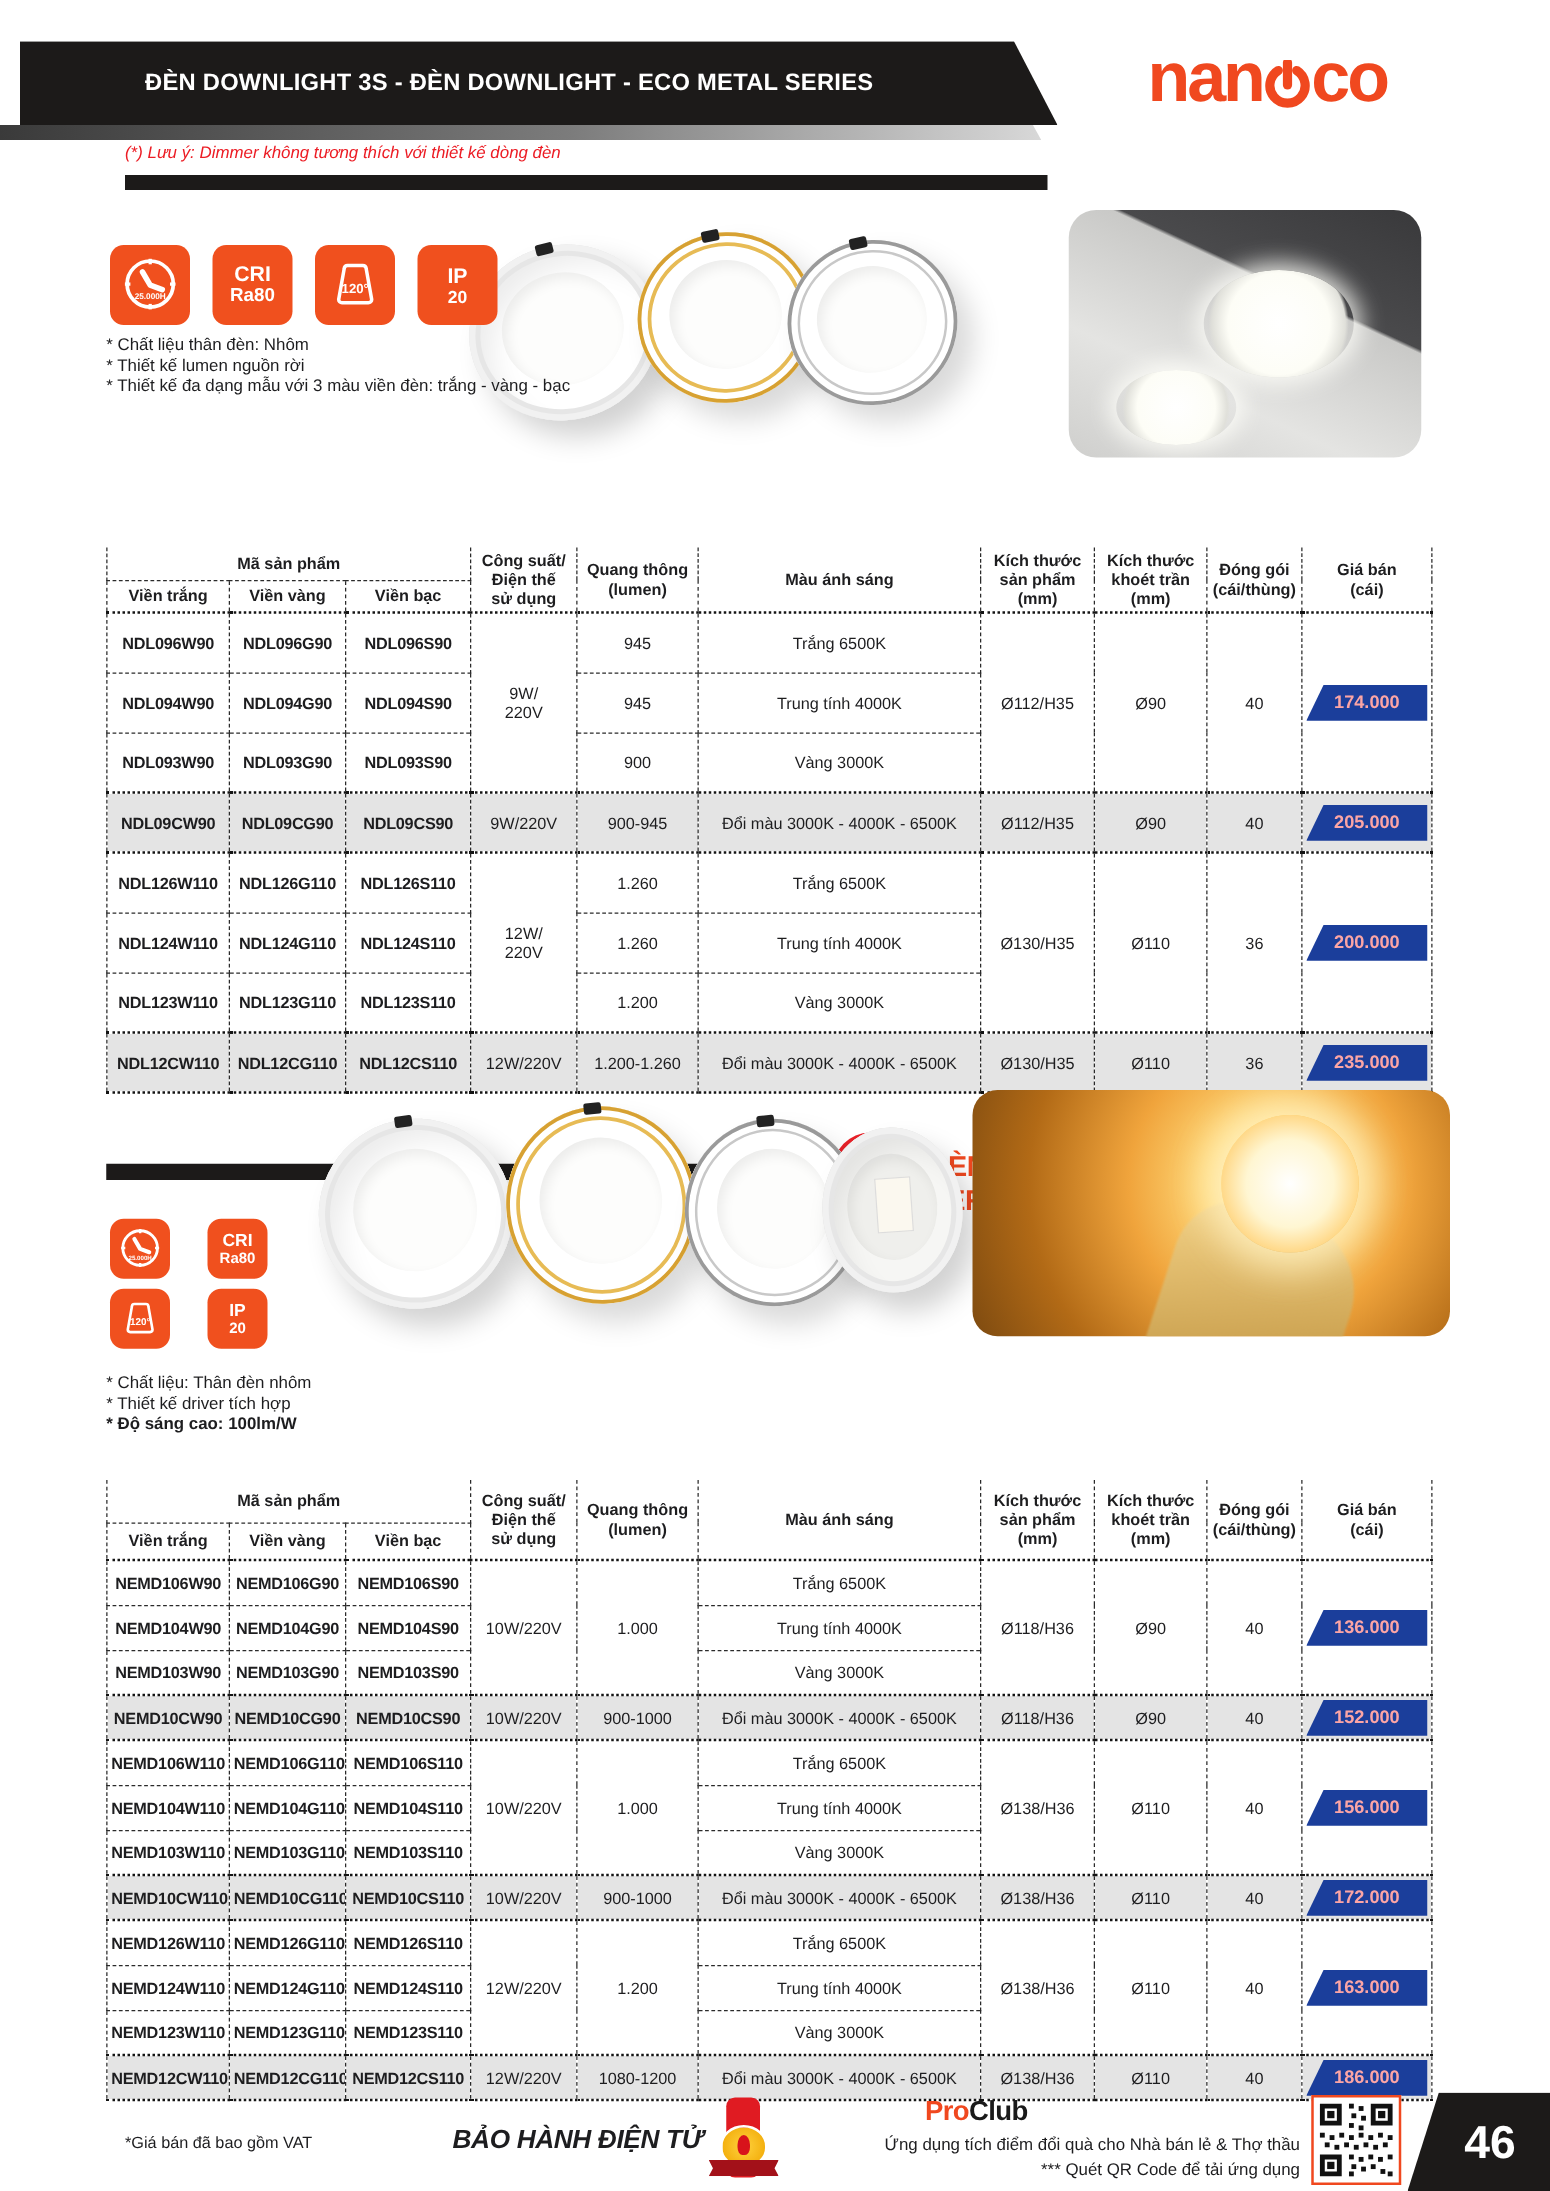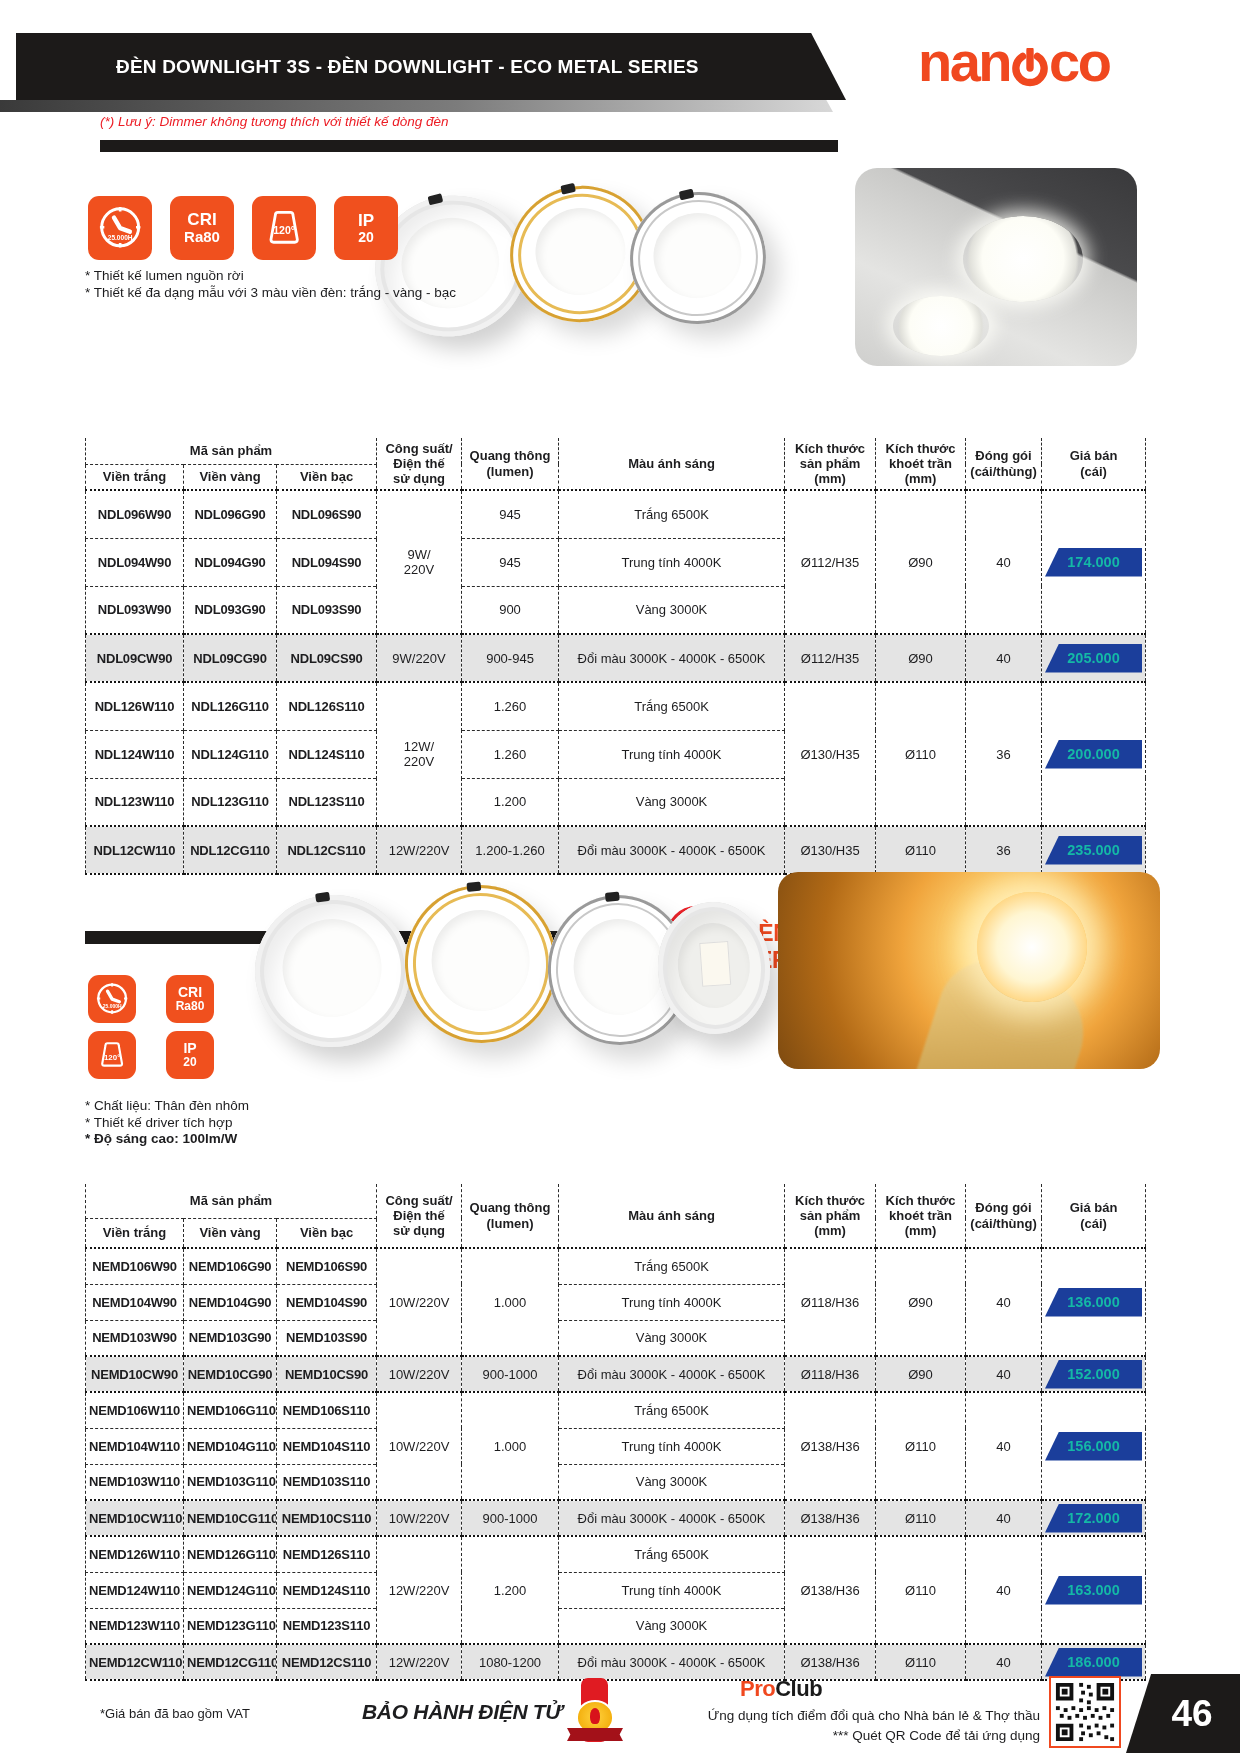--- a/index.html
+++ b/index.html
@@ -82,21 +82,21 @@
   .ptable th.msp { border-bottom:1.3px dashed #2a2a2a; }
   .ptable tbody tr.group-start td { border-top:2.4px dotted #141414; }
   .ptable tbody tr:last-child td { border-bottom:2.4px dotted #141414; }
   .ptable td.code { font-weight:bold; letter-spacing:-0.2px; }
   .ptable td.pre { white-space:pre-line; }
   .ptable tr.hl td { background:#e4e4e4; }
   .t1 thead tr:first-child { height:26px; } .t1 thead tr:last-child { height:26px; }
   .t1 tbody tr { height:48px; }
   .t2 thead tr:first-child { height:34px; } .t2 thead tr:last-child { height:30px; }
   .t2 tbody tr { height:36px; }
-  .badge-price { background:#1b3e9b; color:#14b8a6; font-weight:bold; font-size:14.5px; height:29px; line-height:29px;
+  .badge-price { background:#1b3e9b; color:#fca5a5; font-weight:bold; font-size:14.5px; height:29px; line-height:29px;
                  width:97px; margin-left:auto; margin-right:1px; text-align:center;
                  clip-path:polygon(14px 0,100% 0,100% 100%,0 100%); }
 
   
   .vat-note { position:absolute; left:100px; top:1706px; font-size:13px; }
   .warranty-label { position:absolute; left:362px; top:1700px; font-size:21px; font-weight:bold; font-style:italic; letter-spacing:-0.3px; }
   .warr-icon { position:absolute; left:567px; top:1678px; width:56px; height:72px; }
   .warr-icon .phone { position:absolute; left:14px; top:0; width:27px; height:64px; background:#e01b22; border-radius:7px; }
   .warr-icon .shield { position:absolute; left:9px; top:22px; width:38px; height:34px; background:radial-gradient(circle,#ffd23e,#f0a500);
                        border:2px solid #fff; border-radius:50% 50% 46% 46%; }
@@ -171,20 +171,21 @@
         </svg>
       </div>
       <div class="pic-icon" style="width: 64px; height: 64px;">
         <span class="ic-line1" style="font-size:17px">IP</span>
         <span class="ic-line2" style="font-size:14px">20</span>
       </div>
     </div>
 
   <div class="bullets" style="left:85px;top:268px;width:600px;">
     <div>
+        <div class="bullet">* Chất liệu thân đèn: Nhôm</div>
         <div class="bullet">* Thiết kế lumen nguồn rời</div>
         <div class="bullet">* Thiết kế đa dạng mẫu với 3 màu viền đèn: trắng - vàng - bạc</div>
       </div>
     <div class="gap"></div>
   </div>
 
   <div class="tablewrap" style="top:438px;">
     <table class="ptable t1">
         <colgroup>
           <col style="width: 98px;">

